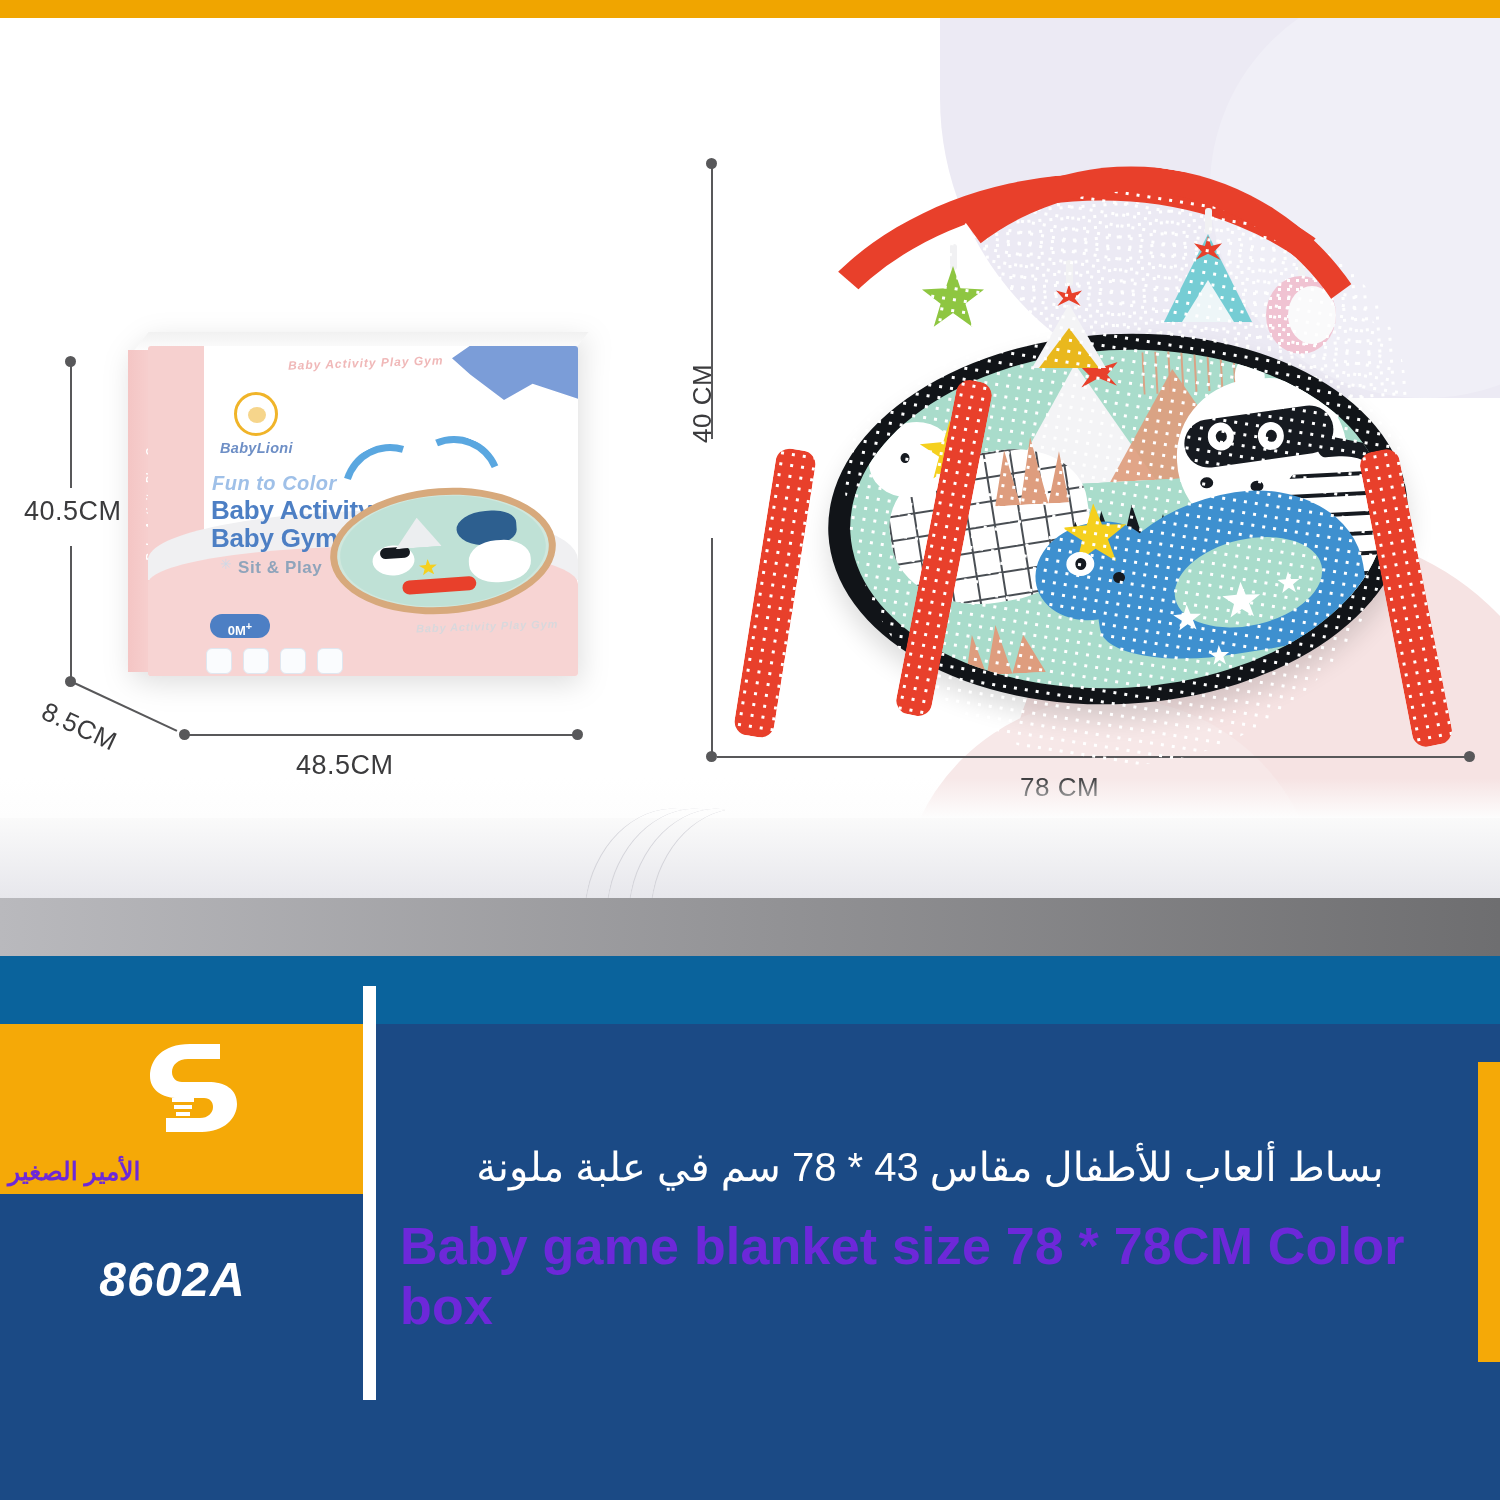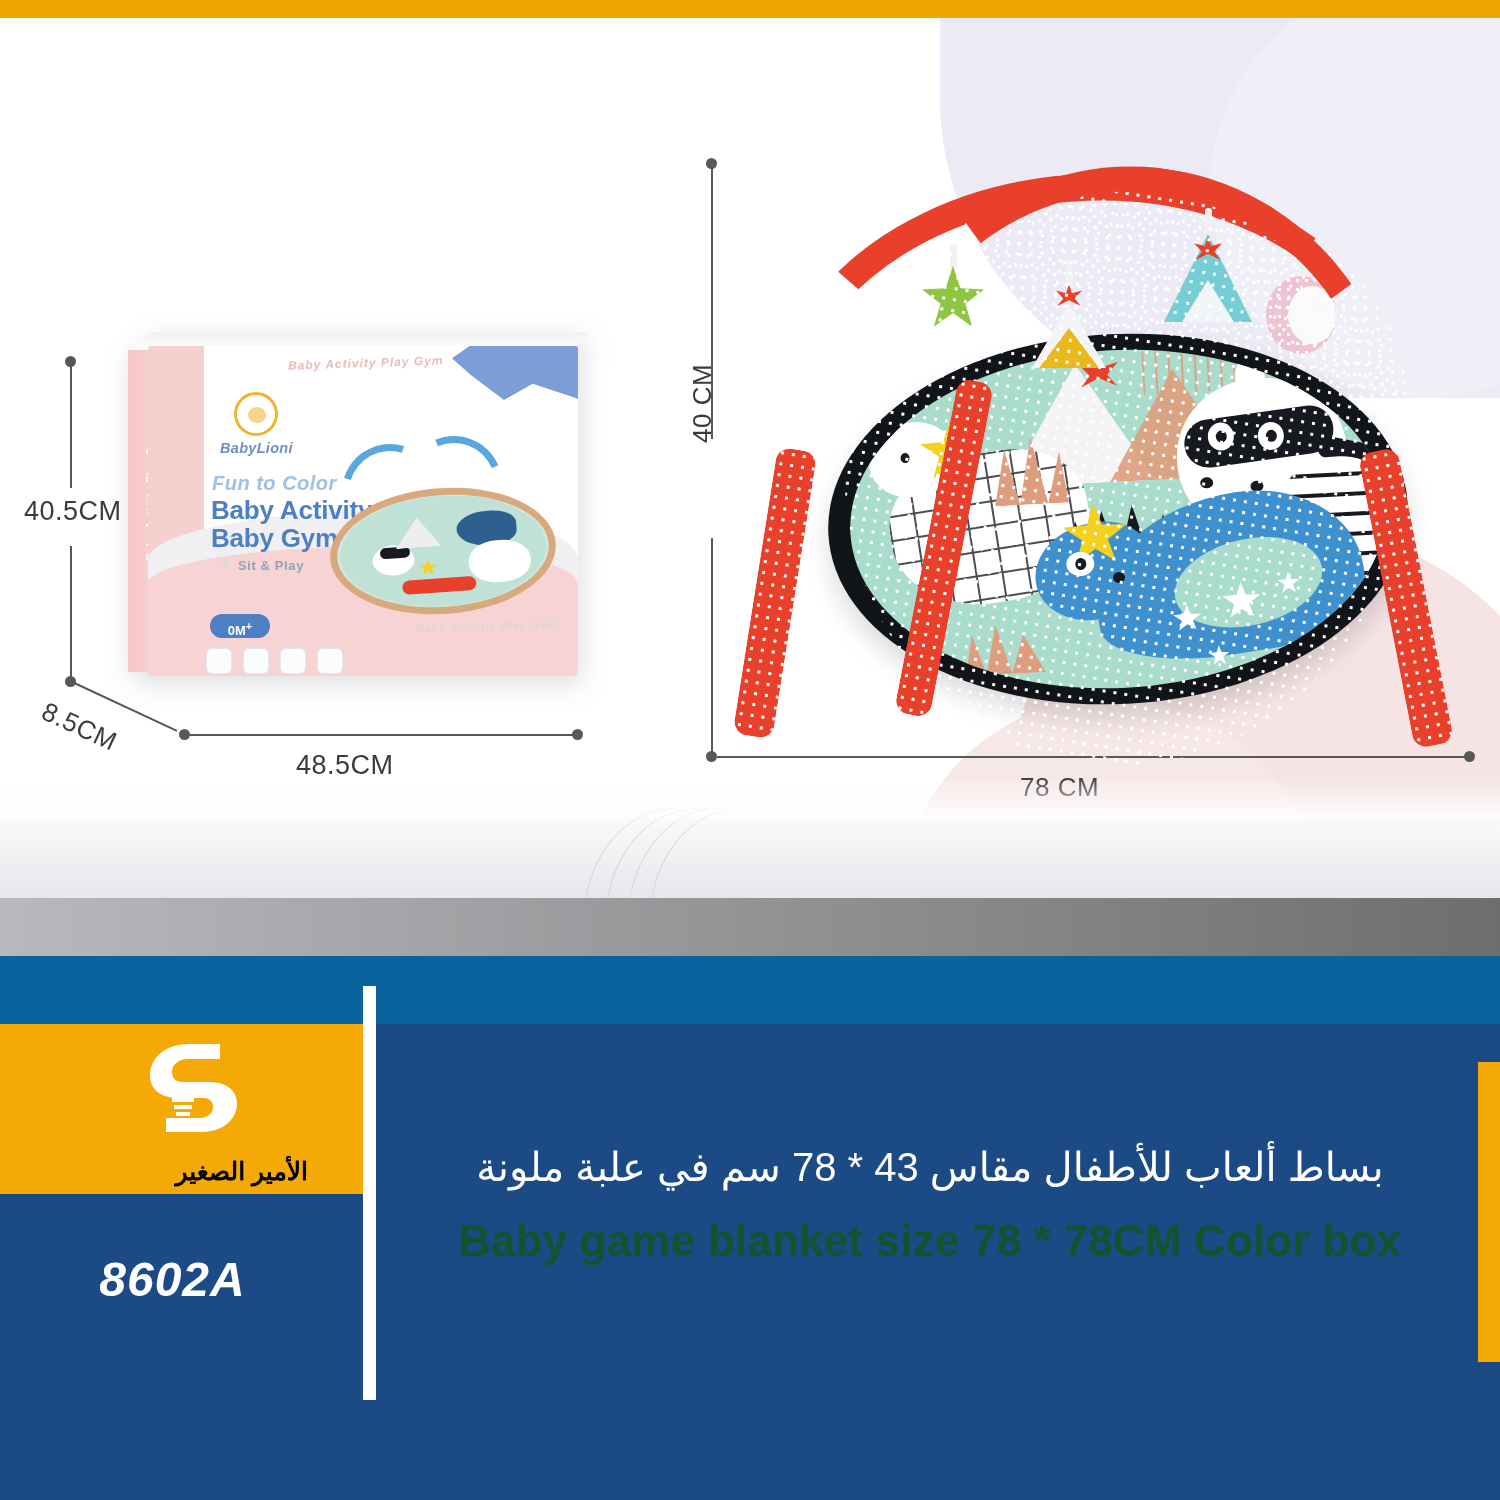--- a/index.html
+++ b/index.html
@@ -89,21 +89,21 @@
           background:#fff; }
   .lion:after { content:""; position:absolute; left:11px; top:12px; width:18px; height:16px;
                 border-radius:50%; background:#f6d58b; }
   .bl-name { font-size:14.5px; color:#6e8fc6; font-weight:bold; margin-top:4px;
              letter-spacing:.3px; font-style:italic; }
 
   .fun-to-play { position:absolute; left:64px; top:126px; font-size:20px;
                  color:#9fc0e8; font-weight:bold; font-style:italic; letter-spacing:.5px; }
   .big-title { position:absolute; left:63px; top:150px; font-size:26px; line-height:1.08;
                color:#4d7fc4; font-weight:bold; letter-spacing:-.2px; }
-  .sit-play { position:absolute; left:90px; top:212px; font-size:13px; color:#8fa4bb;
+  .sit-play { position:absolute; left:90px; top:212px; font-size:17px; color:#8fa4bb;
               font-weight:bold; letter-spacing:.6px; }
   .sit-star { position:absolute; left:72px; top:210px; width:14px; height:14px;
               color:#cfd9e6; font-size:14px; }
   .age-pill { position:absolute; left:62px; top:268px; width:60px; height:24px;
               border-radius:12px; background:#4d7fc4; color:#fff; font-size:13px;
               font-weight:bold; text-align:center; line-height:24px; }
   .icons-row { position:absolute; left:58px; top:302px; display:flex; gap:11px; }
   .ico { width:26px; height:26px; border-radius:6px; border:1.4px solid #dfe7f0;
          background:#fafcfe; position:relative; }
   .box-bottom-tag { position:absolute; right:20px; bottom:44px; font-size:11px;
@@ -303,22 +303,22 @@
   .code-value { position:absolute; left:0; top:296px; width:345px; text-align:center;
                 color:#fff; font-size:48px; font-weight:bold; font-style:italic;
                 letter-spacing:1px; }
   .vdiv { position:absolute; left:363px; top:30px; width:13px; height:414px;
           background:#ffffff; }
   .right-accent { position:absolute; right:0; top:106px; width:22px; height:300px;
                   background:#f5a907; }
 
   .desc-ar { position:absolute; left:400px; top:1140px; width:1060px; text-align:center;
              color:#fff; font-size:40px; direction:rtl; line-height:1.35; }
-  .desc-en { position:absolute; left:400px; top:1216px; width:1060px; text-align:center;
-             color:#14532d; font-size:44px; font-weight:bold; letter-spacing:.2px; }
+  .desc-en { position:absolute; left:400px; top:1216px; width:1060px; text-align:left;
+             color:#6d28d9; font-size:52px; font-weight:bold; letter-spacing:.2px; }
 </style>
 </head>
 <body>
 
 <div id="page">
 
   <div class="top-strip"></div>
 
   <div class="card">
     <div class="card-blob-lav"></div>
@@ -518,21 +518,21 @@
     <div class="logo-block">
       <div class="logo-mark">
         <svg viewBox="0 0 130 100" width="130" height="100" aria-hidden="true">
           <path d="M74 8 C46 8 34 24 34 40 C34 54 46 62 62 62 L88 62 C94 62 97 66 97 71 C97 77 92 82 84 82 L50 82 L50 96 L86 96 C108 96 121 82 121 68 C121 53 109 46 92 46 L66 46 C60 46 56 42 56 36 C56 29 62 23 72 23 L104 23 L104 8 Z" fill="#ffffff"></path>
           <circle cx="74" cy="30" r="0" fill="none"></circle>
           <rect x="56" y="62" width="22" height="4" fill="#ffffff"></rect>
           <rect x="58" y="69" width="18" height="4" fill="#ffffff"></rect>
           <rect x="60" y="76" width="14" height="4" fill="#ffffff"></rect>
         </svg>
       </div>
-      <div style="position:absolute;left:8px;bottom:8px;width:300px;text-align:right;color:#000000;font-size:25px;font-weight:bold;direction:rtl;">الأمير الصغير</div>
+      <div style="position:absolute;left:8px;bottom:8px;width:300px;text-align:left;color:#6d28d9;font-size:25px;font-weight:bold;direction:rtl;">الأمير الصغير</div>
     </div>
 
     <div class="vdiv"></div>
     <div class="right-accent"></div>
 
     <div class="code-value">8602A</div>
   </div>
 
   <div class="desc-ar">بساط ألعاب للأطفال مقاس 43 * 78 سم في علبة ملونة</div>
   <div class="desc-en">Baby game blanket size 78 * 78CM Color box</div>

